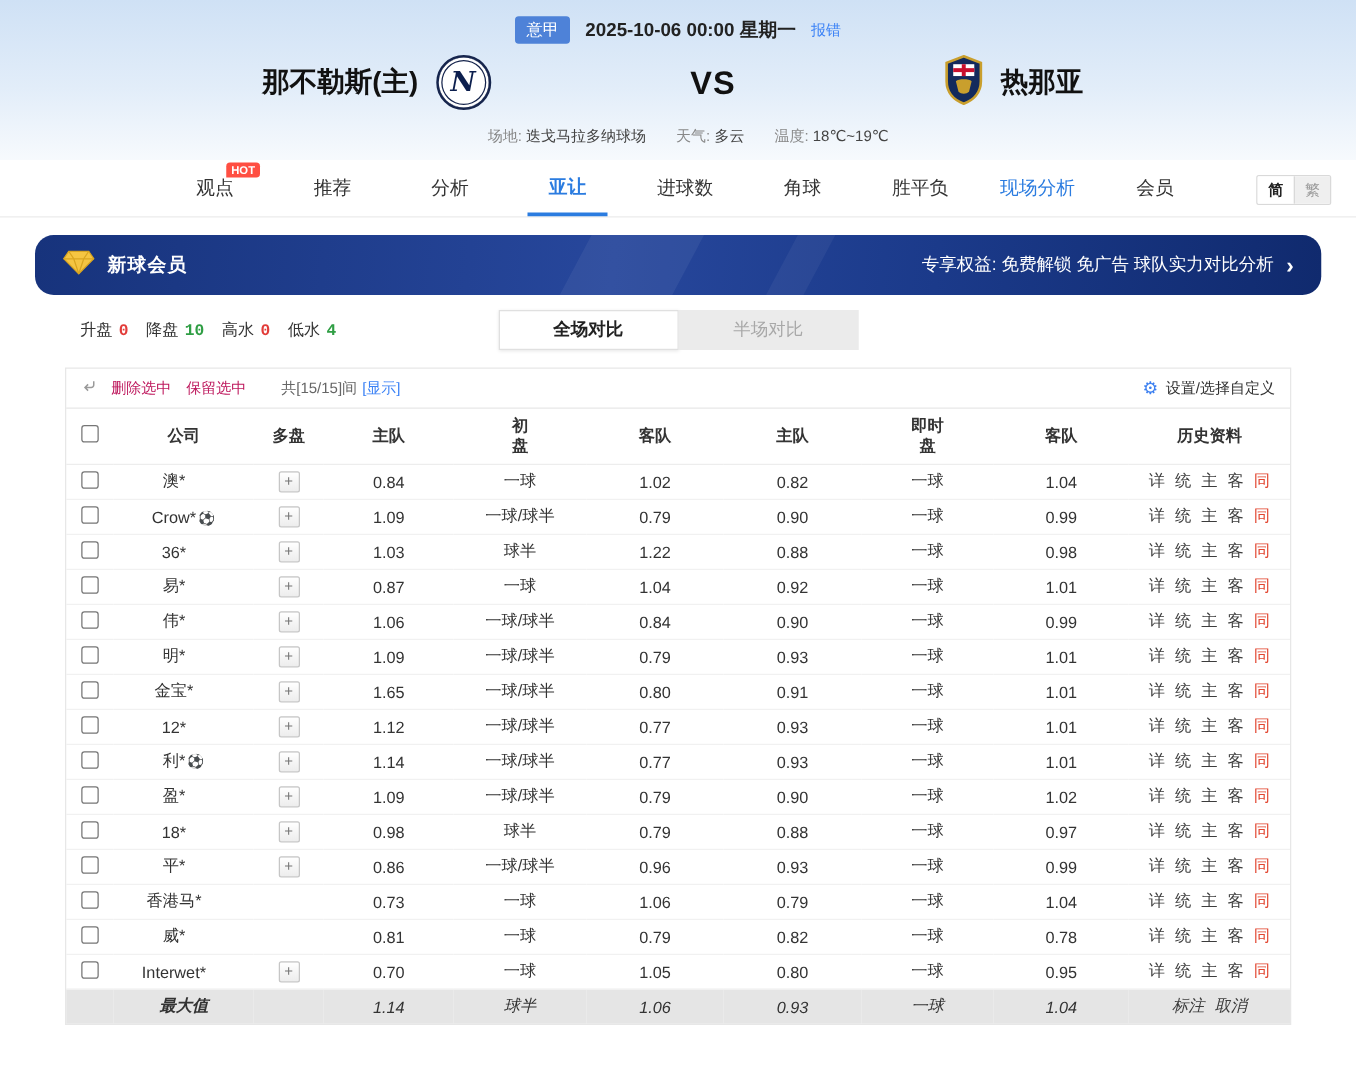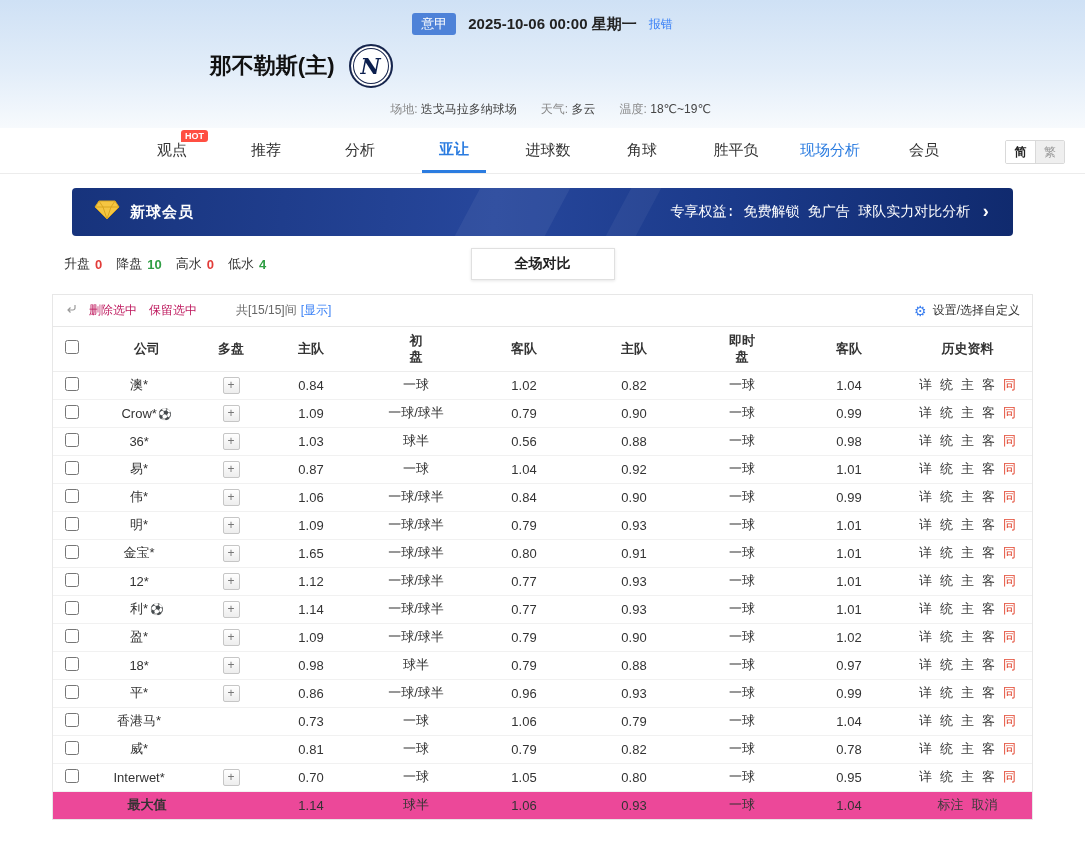--- a/index.html
+++ b/index.html
@@ -33,81 +33,94 @@
     font-size:15px; color:#333; cursor:pointer; position:relative; }
   .nav-item.active { color:#2b7ce0; font-weight:bold; border-bottom:3px solid #2b7ce0; }
   .nav-item.accent { color:#2b7ce0; }
   .hot-badge { position:absolute; top:2px; right:-4px; background:#ff4f42; color:#fff; font-size:9px;
     font-weight:bold; padding:1px 4px; border-radius:3px 3px 3px 0; }
   .lang-toggle { position:absolute; right:20px; top:12px; display:flex; border:1px solid #d9d9d9; border-radius:2px; overflow:hidden; }
   .lang-btn { width:29px; height:22px; display:flex; align-items:center; justify-content:center; font-size:12px; cursor:pointer; }
   .lang-btn.sel { background:#fff; color:#222; font-weight:bold; }
   .lang-btn.unsel { background:#efefef; color:#999; border-left:1px solid #d9d9d9; }
   
-  .vip-banner { margin:14px 72px 0; height:48px; border-radius:4px; position:relative; overflow:hidden;
+  .vip-banner { margin:14px 28px 0; height:48px; border-radius:15px; position:relative; overflow:hidden;
     background:linear-gradient(95deg,#17337c 0%,#27479c 45%,#1b3a8a 70%,#102a6e 100%);
-    display:flex; align-items:center; padding:0 22px; color:#fff; cursor:pointer;font-family:Liberation Mono, monospace; }
+    display:flex; align-items:center; padding:0 22px; color:#fff; cursor:pointer; }
   .vip-banner::before { content:""; position:absolute; left:42%; top:-20px; width:90px; height:90px;
     background:rgba(255,255,255,.06); transform:skewX(-28deg); }
   .vip-banner::after { content:""; position:absolute; left:58%; top:-20px; width:30px; height:90px;
     background:rgba(255,255,255,.05); transform:skewX(-28deg); }
   .vip-left { display:flex; align-items:center; gap:10px; font-size:15px; font-weight:bold; letter-spacing:1px; }
   .vip-right { margin-left:auto; display:flex; align-items:center; gap:10px; font-size:14px; }
   .vip-arrow { font-size:18px; font-weight:bold; line-height:1; }
   
   .filter-row { margin:6px 52px 0; height:44px; position:relative; display:flex; align-items:center; }
-  .stats { display:flex; gap:14px; font-size:13px; color:#333; padding-left:12px; align-items:center; }
+  .stats { display:flex; gap:14px; font-size:13px; color:#333; padding-left:12px; align-items:center;font-family:Liberation Mono, monospace; }
   .stat { display:flex; gap:5px; align-items:center; }
   .stat-val { font-weight:bold; }
   .stat-val.red { color:#e23c39; }
   .stat-val.green { color:#2f9e44; }
   .scope-tabs { position:absolute; left:50%; transform:translateX(-50%); display:flex; }
   .scope-tab { width:144px; height:32px; display:flex; align-items:center; justify-content:center; font-size:14px; cursor:pointer; }
   .scope-tab.active { background:#fff; border:1px solid #e0e0e0; font-weight:bold; color:#222; box-shadow:0 1px 3px rgba(0,0,0,.10); }
   .scope-tab.inactive { background:#ebebeb; color:#a8a8a8; }
   
   .table-card { margin:8px 52px 0; border:1px solid #e7e7e7; background:#fff; }
   .table-toolbar { height:32px; display:flex; align-items:center; padding:0 12px; border-bottom:1px solid #e7e7e7;
     font-size:12px; color:#666; gap:12px; }
   .tool-link { cursor:pointer; color:#be185d; }
-  .count-wrap { margin-left:27px; display:flex; gap:4px; }
+  .count-wrap { margin-left:16px; display:flex; gap:4px; }
   .show-link { color:#3b82f6; cursor:pointer; }
   .toolbar-right { margin-left:auto; display:flex; align-items:center; gap:6px; color:#333; cursor:pointer; }
   .gear { color:#3b7ff0; font-size:14px; }
   table { width:100%; border-collapse:collapse; table-layout:fixed; font-size:13px; }
   thead th { height:44px; font-weight:bold; color:#333; border-bottom:1px solid #ededed; text-align:center; }
   th.two-line div { line-height:16px; }
   tbody td { height:28px; text-align:center; border-bottom:1px solid #f1f1f1; color:#333; }
   .company-cell span.cname { cursor:pointer; }
   .ball { margin-left:2px; font-size:11px; }
   .plus-btn { width:17px; height:17px; border:1px solid #c6c6c6; background:linear-gradient(#fff,#ededed);
     border-radius:2px; color:#777; font-size:12px; line-height:13px; cursor:pointer; }
   .hist { display:flex; gap:8px; justify-content:center; }
   .hlink { cursor:pointer; color:#3c3c3c; }
   .hlink.red { color:#e2452f; }
-  tr.summary td { background:#ec4899; }
+  tr.summary td { background:#e5e5e5;font-style:italic; }
   tr.summary .summary-label { font-weight:bold; }
   tr.summary:last-child td { border-bottom:none; }
   input[type=checkbox] { width:14px; height:14px; cursor:pointer; }
 </style>
 </head>
 <body>
 
 <div class="match-header">
   <div class="top-line">
     <span class="league-badge">意甲</span>
     <span class="match-date">2025-10-06 00:00 星期一</span>
     <span class="report-link">报错</span>
   </div>
   <div class="teams-line">
     <div class="team-home">
       <span class="team-name">那不勒斯(主)</span>
       <div class="napoli-logo">
           <span>N</span>
         </div>
+    </div>
+    <div class="vs">VS</div>
+    <div class="team-away">
+      <span>
+        <svg width="32" height="40" viewBox="0 0 30 38">
+          <path d="M15 1 L28 6 V20 C28 29 22 34.5 15 37 C8 34.5 2 29 2 20 V6 Z" fill="#132a5c" stroke="#c99f2d" stroke-width="2"></path>
+          <rect x="7" y="7" width="16" height="9" fill="#ffffff"></rect>
+          <rect x="13.5" y="7" width="3" height="9" fill="#c8102e"></rect>
+          <rect x="7" y="10" width="16" height="3" fill="#c8102e"></rect>
+          <path d="M9 20 c2 -2 10 -2 12 0 l-2 8 c-2 2 -6 2 -8 0 Z" fill="#c99f2d"></path>
+        </svg>
+      </span>
+      <span class="team-name">热那亚</span>
     </div>
   </div>
   <div class="info-line">
     <span><span class="info-label">场地:</span> <span class="info-value">迭戈马拉多纳球场</span></span>
     <span><span class="info-label">天气:</span> <span class="info-value">多云</span></span>
     <span><span class="info-label">温度:</span> <span class="info-value">18℃~19℃</span></span>
   </div>
 </div>
 
 <div class="nav">
@@ -175,20 +188,21 @@
         <span>高水</span>
         <span class="stat-val red">0</span>
       </span>
     <span class="stat">
         <span>低水</span>
         <span class="stat-val green">4</span>
       </span>
   </div>
   <div class="scope-tabs">
     <div class="scope-tab active">全场对比</div>
+    <div class="scope-tab inactive">半场对比</div>
   </div>
 </div>
 
 <div class="table-card">
   <div class="table-toolbar">
     <span>
       <svg width="12" height="12" viewBox="0 0 12 12">
           <path d="M10 2 v3 a2 2 0 0 1 -2 2 H3 M5.5 4.5 L3 7 L5.5 9.5" stroke="#9a9a9a" stroke-width="1.2" fill="none"></path>
         </svg>
     </span>
@@ -286,21 +300,21 @@
         </tr>
 
         <tr>
           <td><input type="checkbox" style=""></td>
           <td class="company-cell">
             <span class="cname">36*</span><span class="ball" style="visibility: hidden;">⚽</span>
           </td>
           <td><button class="plus-btn">+</button></td>
           <td>1.03</td>
           <td>球半</td>
-          <td>0.56</td>
+          <td>1.22</td>
           <td>0.88</td>
           <td>一球</td>
           <td>0.98</td>
           <td>
             <span class="hist">
               <span class="hlink">详</span>
               <span class="hlink">统</span>
               <span class="hlink">主</span>
               <span class="hlink">客</span>
               <span class="hlink red">同</span>

